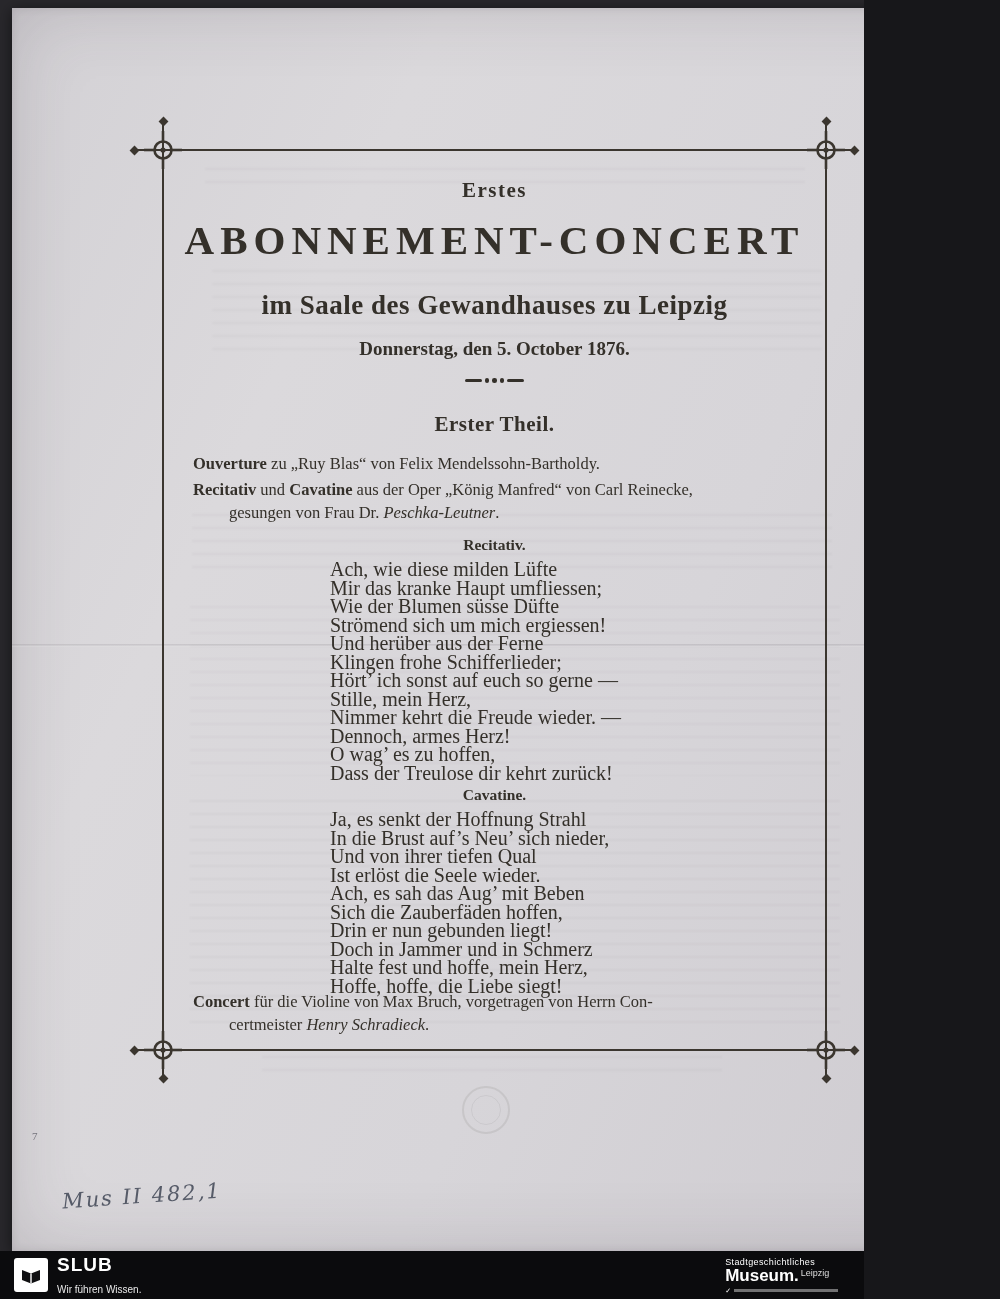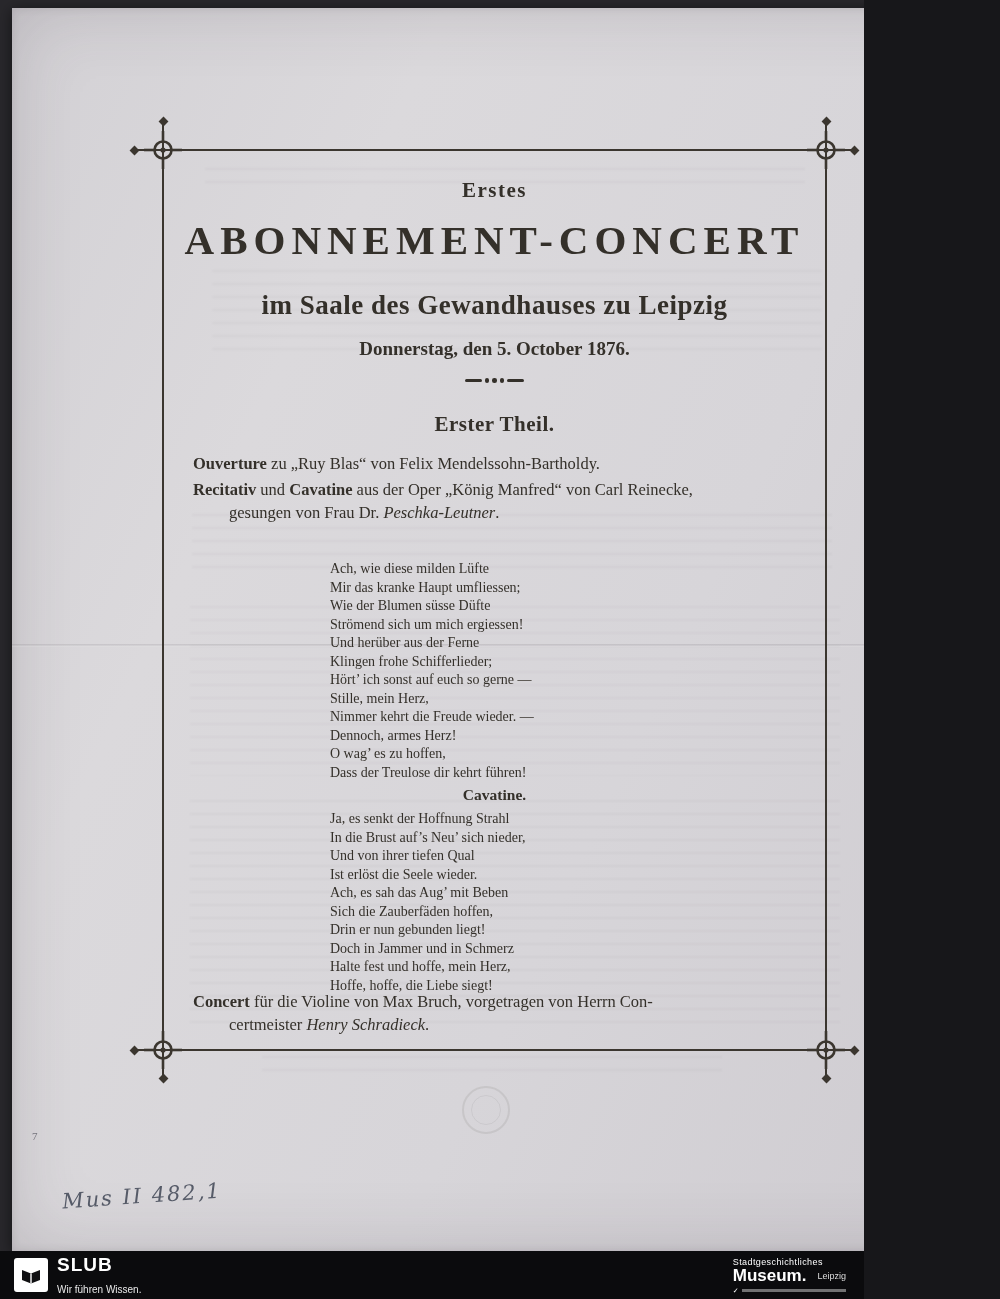--- a/index.html
+++ b/index.html
@@ -36,38 +36,38 @@
   .dateline{font-size:19px;font-weight:700}
   .partheading{font-size:21px;font-weight:700;letter-spacing:.5px}
   .poemheading{font-size:15.5px;font-weight:700}
   .divider{display:flex;align-items:center;justify-content:center;gap:3px}
   .divider .bar{width:17px;height:3px;background:#34302a;border-radius:2px}
   .divider .dot{width:4.5px;height:4.5px;background:#34302a;border-radius:50%}
   .prog{position:absolute;left:181px;width:640px;font-size:16.5px;line-height:23px;z-index:3;text-align:left}
   .prog .b{font-weight:700}
   .prog .i{font-style:italic}
   .indent2{padding-left:36px}
-  .poem{position:absolute;left:318px;z-index:3;font-size:14px;line-height:18.5px;text-align:left}
+  .poem{position:absolute;left:318px;z-index:3;font-size:20px;line-height:18.5px;text-align:left}
   
   .shelfmark{position:absolute;left:50px;top:1176px;z-index:3;
              font-family:"DejaVu Serif",serif;font-style:italic;font-size:21px;
              letter-spacing:2px;color:#565b68;transform:rotate(-4deg)}
   .marginmark{position:absolute;left:20px;top:1122px;z-index:3;font-size:11px;color:#74747c}
   
   .footer-bar{position:absolute;left:0;right:0;bottom:0;height:48px;background:var(--bar,#0b0b0d);
               display:flex;align-items:center;justify-content:space-between;padding:0 14px;
               font-family:"Liberation Sans","DejaVu Sans",sans-serif;z-index:5}
   .slub{display:flex;align-items:center;gap:9px}
   .slub-icon{width:34px;height:34px;flex:none}
   .slub-col{display:flex;flex-direction:column;gap:10px}
   .slub-name{font-size:19px;font-weight:700;color:#fff;letter-spacing:1px;line-height:19px}
   .slub-tagline{font-size:10px;color:#e9e9e9}
-  .museum{display:flex;flex-direction:column;align-items:flex-start;gap:1px;margin-right:4px}
+  .museum{display:flex;flex-direction:column;align-items:flex-start;gap:1px;margin-right:12px}
   .m-top{font-size:9px;color:#fff;letter-spacing:.4px}
-  .m-mid{display:flex;align-items:center;gap:11px}
+  .m-mid{display:flex;align-items:flex-start;gap:2px}
   .m-main{font-size:17px;font-weight:700;color:#fff;line-height:16px}
   .m-city{font-size:9px;color:#ddd}
   .m-cert-row{display:flex;align-items:center;gap:3px;margin-top:2px}
   .m-check{font-size:7px;color:#fff;line-height:7px}
   .m-cert-bar{display:inline-block;width:104px;height:3px;background:rgba(255,255,255,.42)}
 </style>
 </head>
 <body>
 
 <div class="stage">
@@ -149,34 +149,35 @@
 
     <div class="prog" style="top:470px">
       <div>
         <span class="b">Recitativ</span><span> und </span><span class="b">Cavatine</span><span> aus der Oper „König Manfred“ von Carl Reinecke,</span>
       </div>
       <div class="indent2">
         <span>gesungen von Frau Dr. </span><span class="i">Peschka-Leutner</span><span>.</span>
       </div>
     </div>
 
+    <div class="cblock poemheading" style="top:528px">Recitativ.</div>
 
     <div class="poem" style="top:552px">
       <div class="poem-line">Ach, wie diese milden Lüfte</div>
       <div class="poem-line">Mir das kranke Haupt umfliessen;</div>
       <div class="poem-line">Wie der Blumen süsse Düfte</div>
       <div class="poem-line">Strömend sich um mich ergiessen!</div>
       <div class="poem-line">Und herüber aus der Ferne</div>
       <div class="poem-line">Klingen frohe Schifferlieder;</div>
       <div class="poem-line">Hört’ ich sonst auf euch so gerne —</div>
       <div class="poem-line">Stille, mein Herz,</div>
       <div class="poem-line">Nimmer kehrt die Freude wieder. —</div>
       <div class="poem-line">Dennoch, armes Herz!</div>
       <div class="poem-line">O wag’ es zu hoffen,</div>
-      <div class="poem-line">Dass der Treulose dir kehrt führen!</div>
+      <div class="poem-line">Dass der Treulose dir kehrt zurück!</div>
     </div>
 
     <div class="cblock poemheading" style="top:778px">Cavatine.</div>
 
     <div class="poem" style="top:802px">
       <div class="poem-line">Ja, es senkt der Hoffnung Strahl</div>
       <div class="poem-line">In die Brust auf’s Neu’ sich nieder,</div>
       <div class="poem-line">Und von ihrer tiefen Qual</div>
       <div class="poem-line">Ist erlöst die Seele wieder.</div>
       <div class="poem-line">Ach, es sah das Aug’ mit Beben</div>

